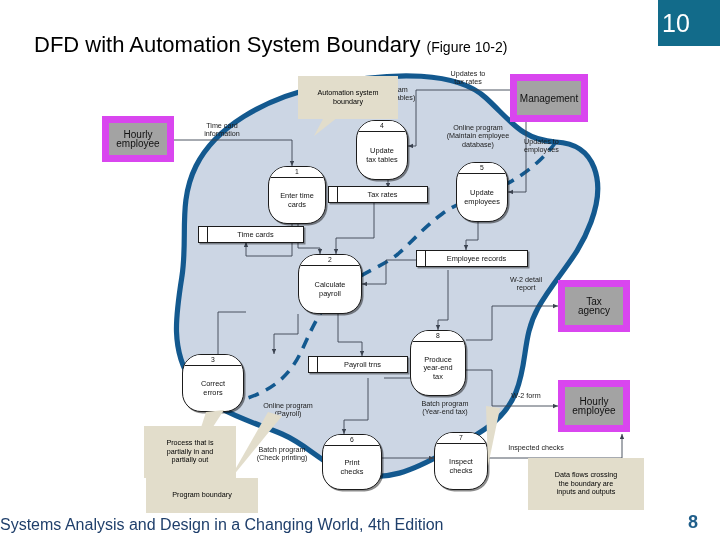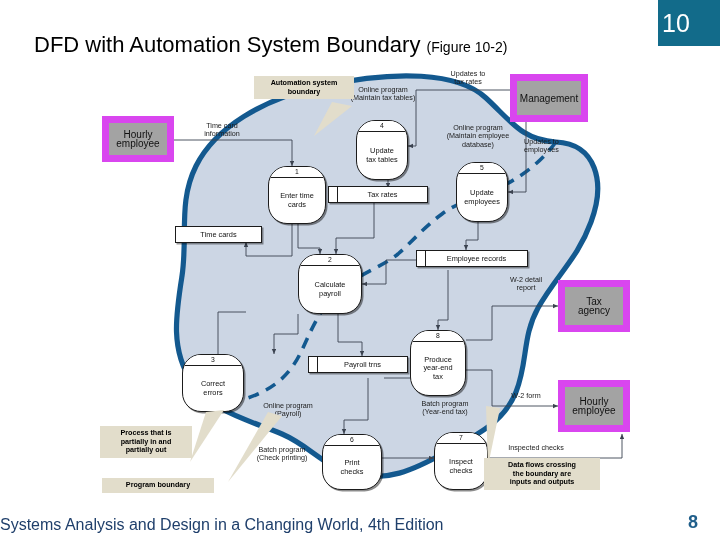--- a/index.html
+++ b/index.html
@@ -76,23 +76,23 @@
     box-shadow:1.5px 1.5px 0 rgba(0,0,0,.4);
   }
   .store .cap{width:8px;border-right:1px solid #1b1b1b;}
   .store .sname{
     flex:1;display:flex;align-items:center;justify-content:center;
     font-size:7.4px;color:#111;
   }
 
   
   .callout{
-    position:absolute;background:#e2ddcb;color:#000;font-weight:bold;
+    position:absolute;background:#e2ddcb;color:#000;font-weight:normal;
     font-size:7.2px;line-height:8.6px;text-align:center;
-    padding:3px 5px;box-sizing:border-box;white-space:pre-line;
+    padding:13px 5px;box-sizing:border-box;white-space:pre-line;margin-left:44px;
   }
 </style>
 </head>
 <body>
 
 <div id="slide">
 
   <div class="chapter-badge">10</div>
 
   <div class="title">
@@ -232,21 +232,21 @@
       <div class="pname">Produce
 year-end
 tax</div>
     </div>
 
     <div class="store" style="left:242px;top:124px;width:100px;height:17px;">
       <div class="cap"></div>
       <div class="sname">Tax rates</div>
     </div>
 
-    <div class="store" style="left:89px;top:164px;width:87px;height:17px;flex-direction:column;">
+    <div class="store" style="left:112px;top:164px;width:106px;height:17px;">
       <div class="cap"></div>
       <div class="sname">Time cards</div>
     </div>
 
     <div class="store" style="left:222px;top:294px;width:100px;height:17px;">
       <div class="cap"></div>
       <div class="sname">Payroll trns</div>
     </div>
 
     <div class="store" style="left:330px;top:188px;width:112px;height:17px;">

